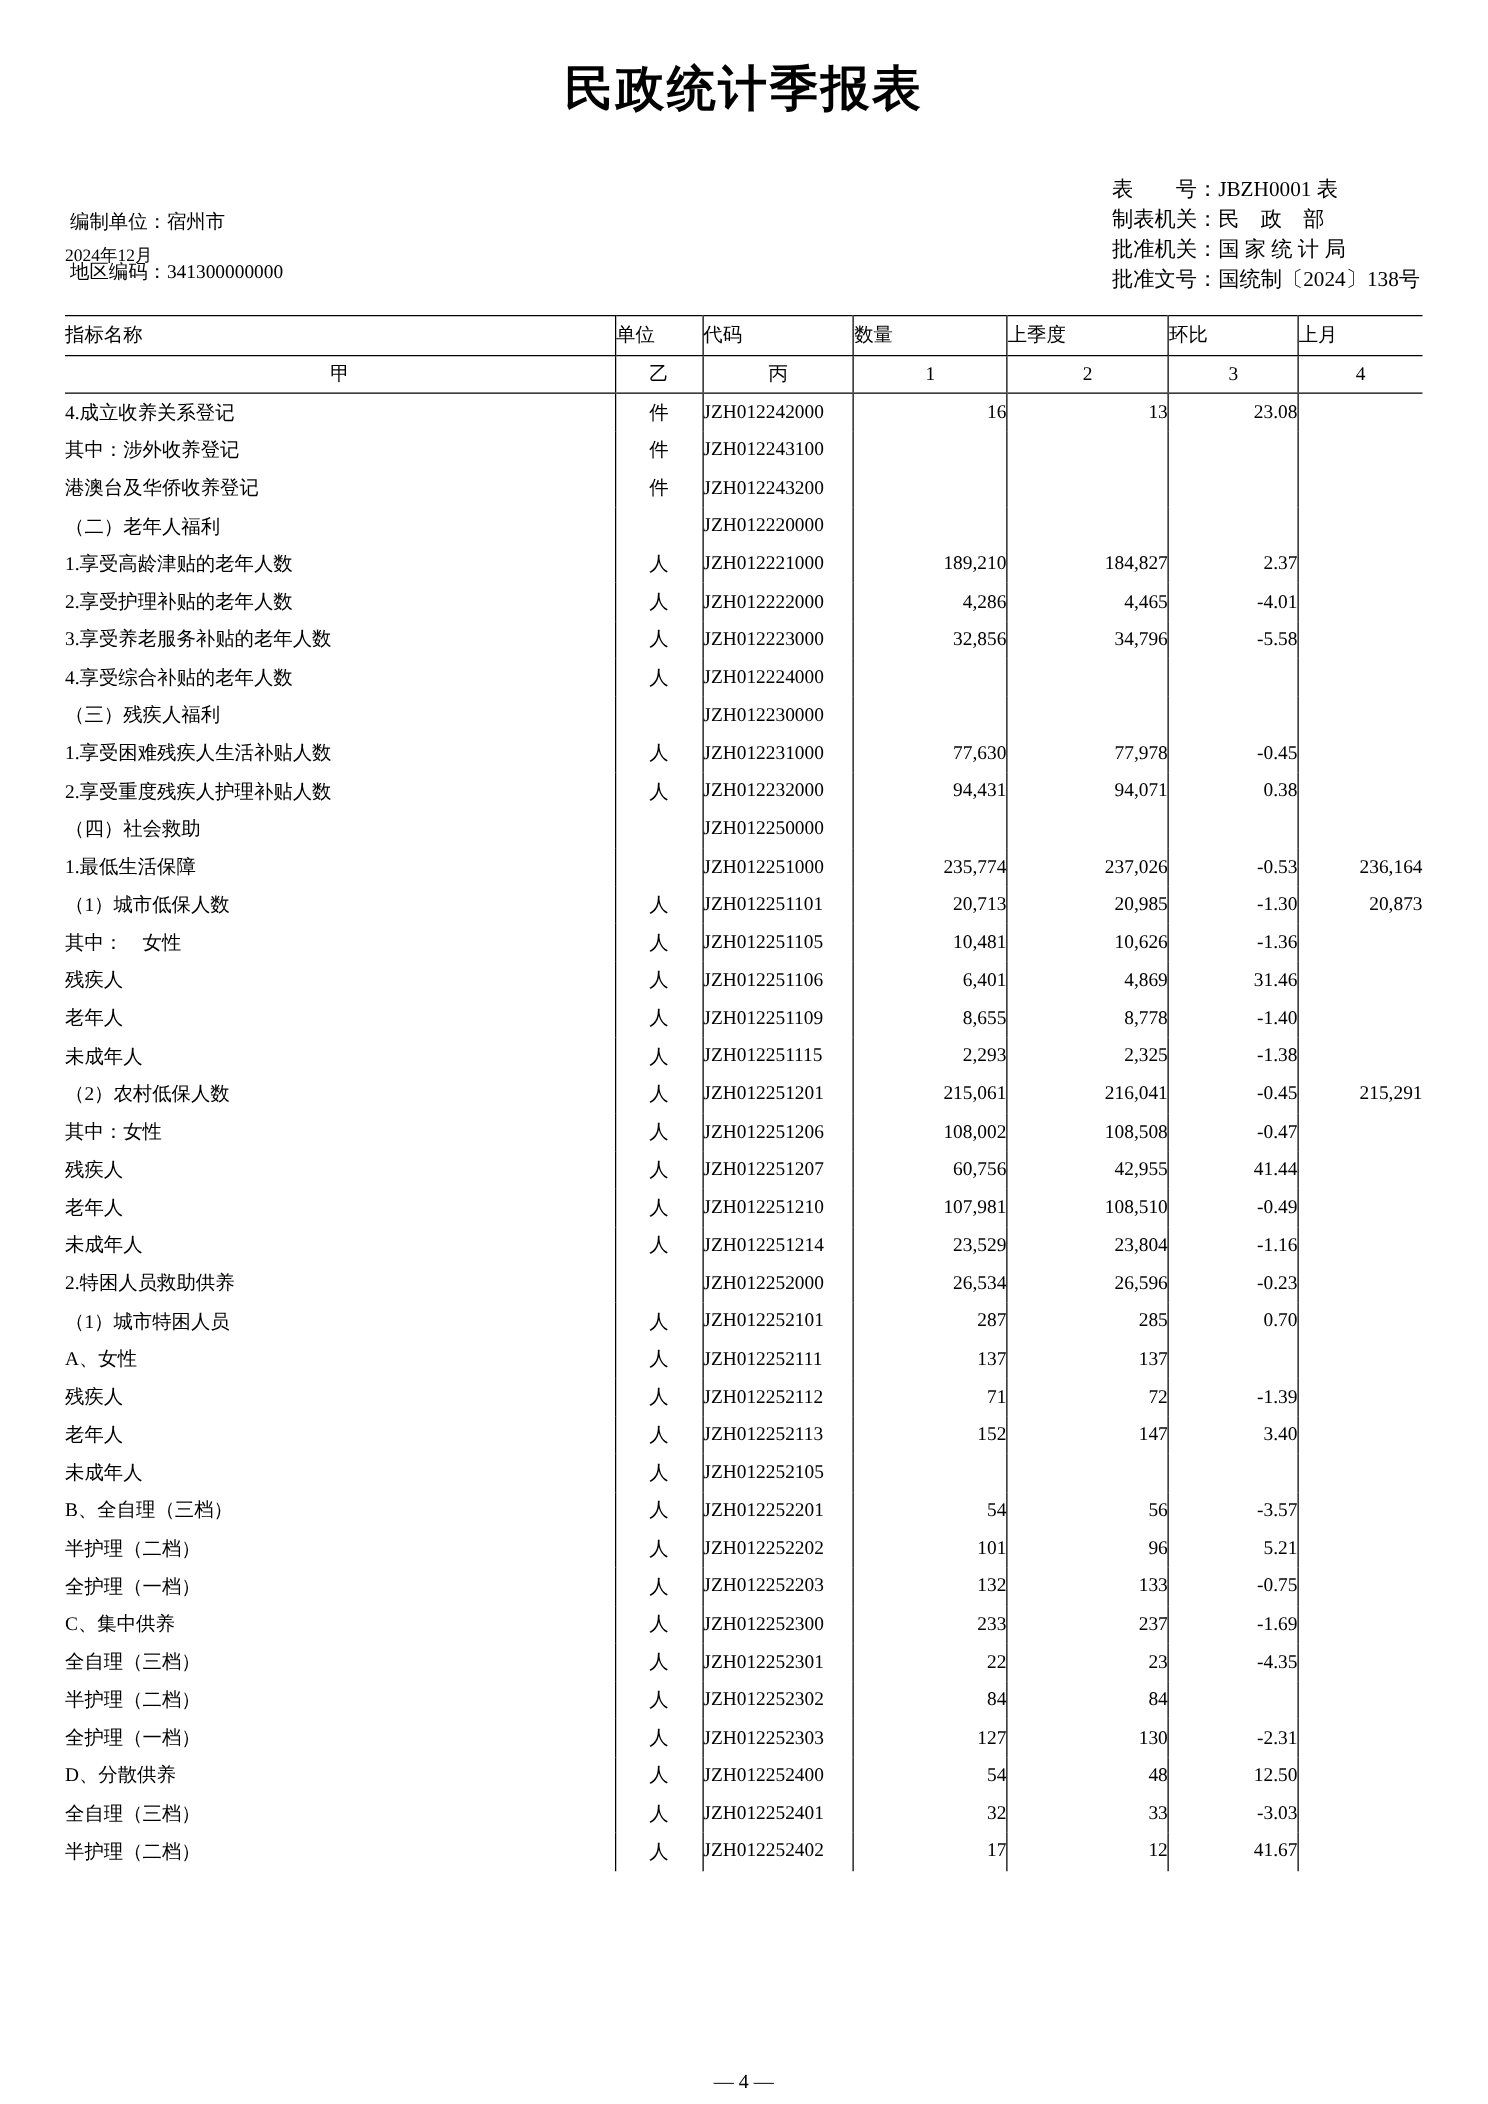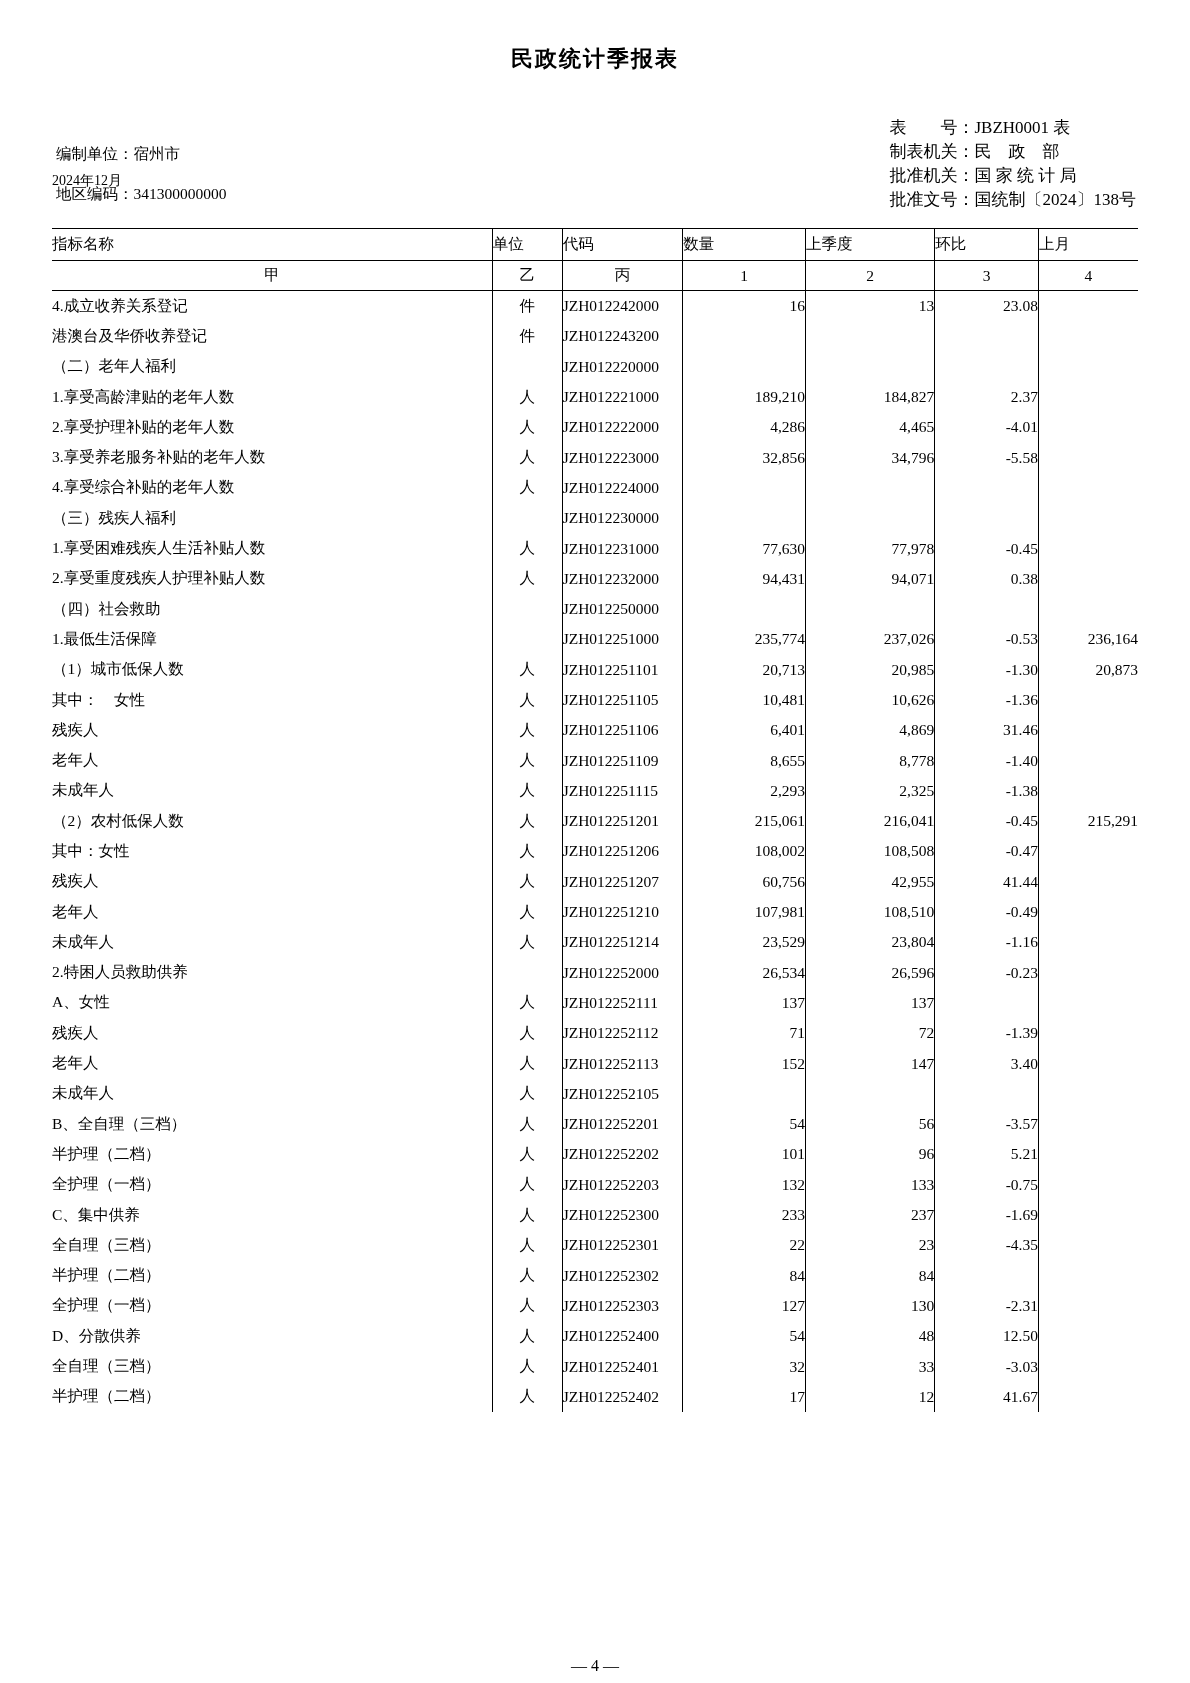--- a/index.html
+++ b/index.html
@@ -16,21 +16,21 @@
   }
   .page {
     width: 1190px;
     height: 1683px;
     box-sizing: border-box;
     padding: 0 52px;
     position: relative;
   }
   .doc-title {
     text-align: center;
-    font-size: 22px;
+    font-size: 39px;
     font-weight: bold;
     letter-spacing: 2px;
     margin-top: 44px;
     margin-bottom: 0;
     font-family: "Liberation Sans", sans-serif;
   }
   .meta-block {
     position: relative;
     margin-top: 42px;
     height: 110px;
@@ -187,20 +187,29 @@
           <tr class="data-row">
             <td class="c-name ind0">4.成立收养关系登记</td>
             <td class="c-unit vline-l">件</td>
             <td class="c-code vline-l">JZH012242000</td>
             <td class="c-num vline-l">16</td>
             <td class="c-num vline-l">13</td>
             <td class="c-num vline-l">23.08</td>
             <td class="c-num vline-l"></td>
           </tr>
           <tr class="data-row">
+            <td class="c-name ind1">其中：涉外收养登记</td>
+            <td class="c-unit vline-l">件</td>
+            <td class="c-code vline-l">JZH012243100</td>
+            <td class="c-num vline-l"></td>
+            <td class="c-num vline-l"></td>
+            <td class="c-num vline-l"></td>
+            <td class="c-num vline-l"></td>
+          </tr>
+          <tr class="data-row">
             <td class="c-name ind2">港澳台及华侨收养登记</td>
             <td class="c-unit vline-l">件</td>
             <td class="c-code vline-l">JZH012243200</td>
             <td class="c-num vline-l"></td>
             <td class="c-num vline-l"></td>
             <td class="c-num vline-l"></td>
             <td class="c-num vline-l"></td>
           </tr>
           <tr class="data-row">
             <td class="c-name ind0">（二）老年人福利</td>
@@ -385,20 +394,29 @@
           <tr class="data-row">
             <td class="c-name ind1">2.特困人员救助供养</td>
             <td class="c-unit vline-l"></td>
             <td class="c-code vline-l">JZH012252000</td>
             <td class="c-num vline-l">26,534</td>
             <td class="c-num vline-l">26,596</td>
             <td class="c-num vline-l">-0.23</td>
             <td class="c-num vline-l"></td>
           </tr>
           <tr class="data-row">
+            <td class="c-name ind2">（1）城市特困人员</td>
+            <td class="c-unit vline-l">人</td>
+            <td class="c-code vline-l">JZH012252101</td>
+            <td class="c-num vline-l">287</td>
+            <td class="c-num vline-l">285</td>
+            <td class="c-num vline-l">0.70</td>
+            <td class="c-num vline-l"></td>
+          </tr>
+          <tr class="data-row">
             <td class="c-name ind3">A、女性</td>
             <td class="c-unit vline-l">人</td>
             <td class="c-code vline-l">JZH012252111</td>
             <td class="c-num vline-l">137</td>
             <td class="c-num vline-l">137</td>
             <td class="c-num vline-l"></td>
             <td class="c-num vline-l"></td>
           </tr>
           <tr class="data-row">
             <td class="c-name ind4">残疾人</td>

